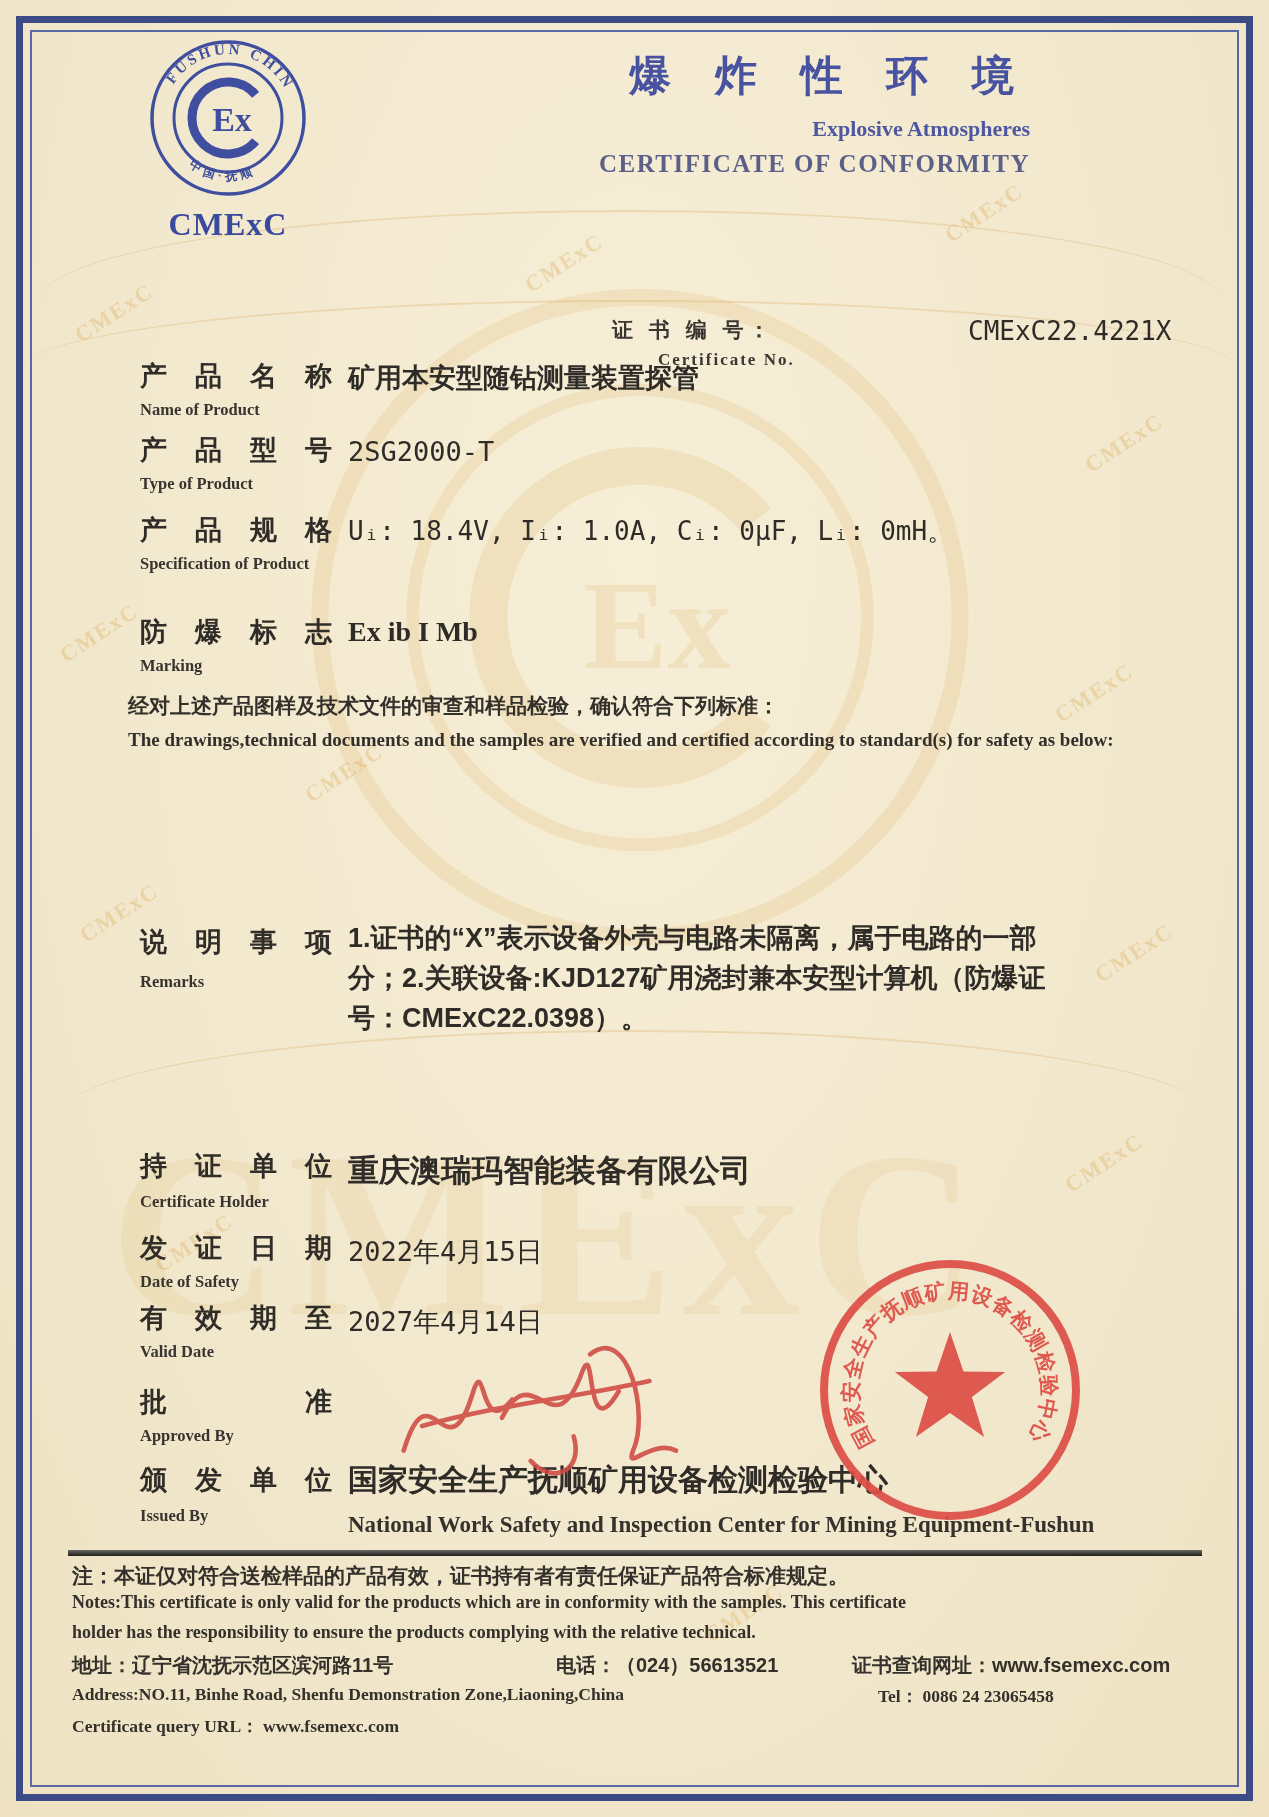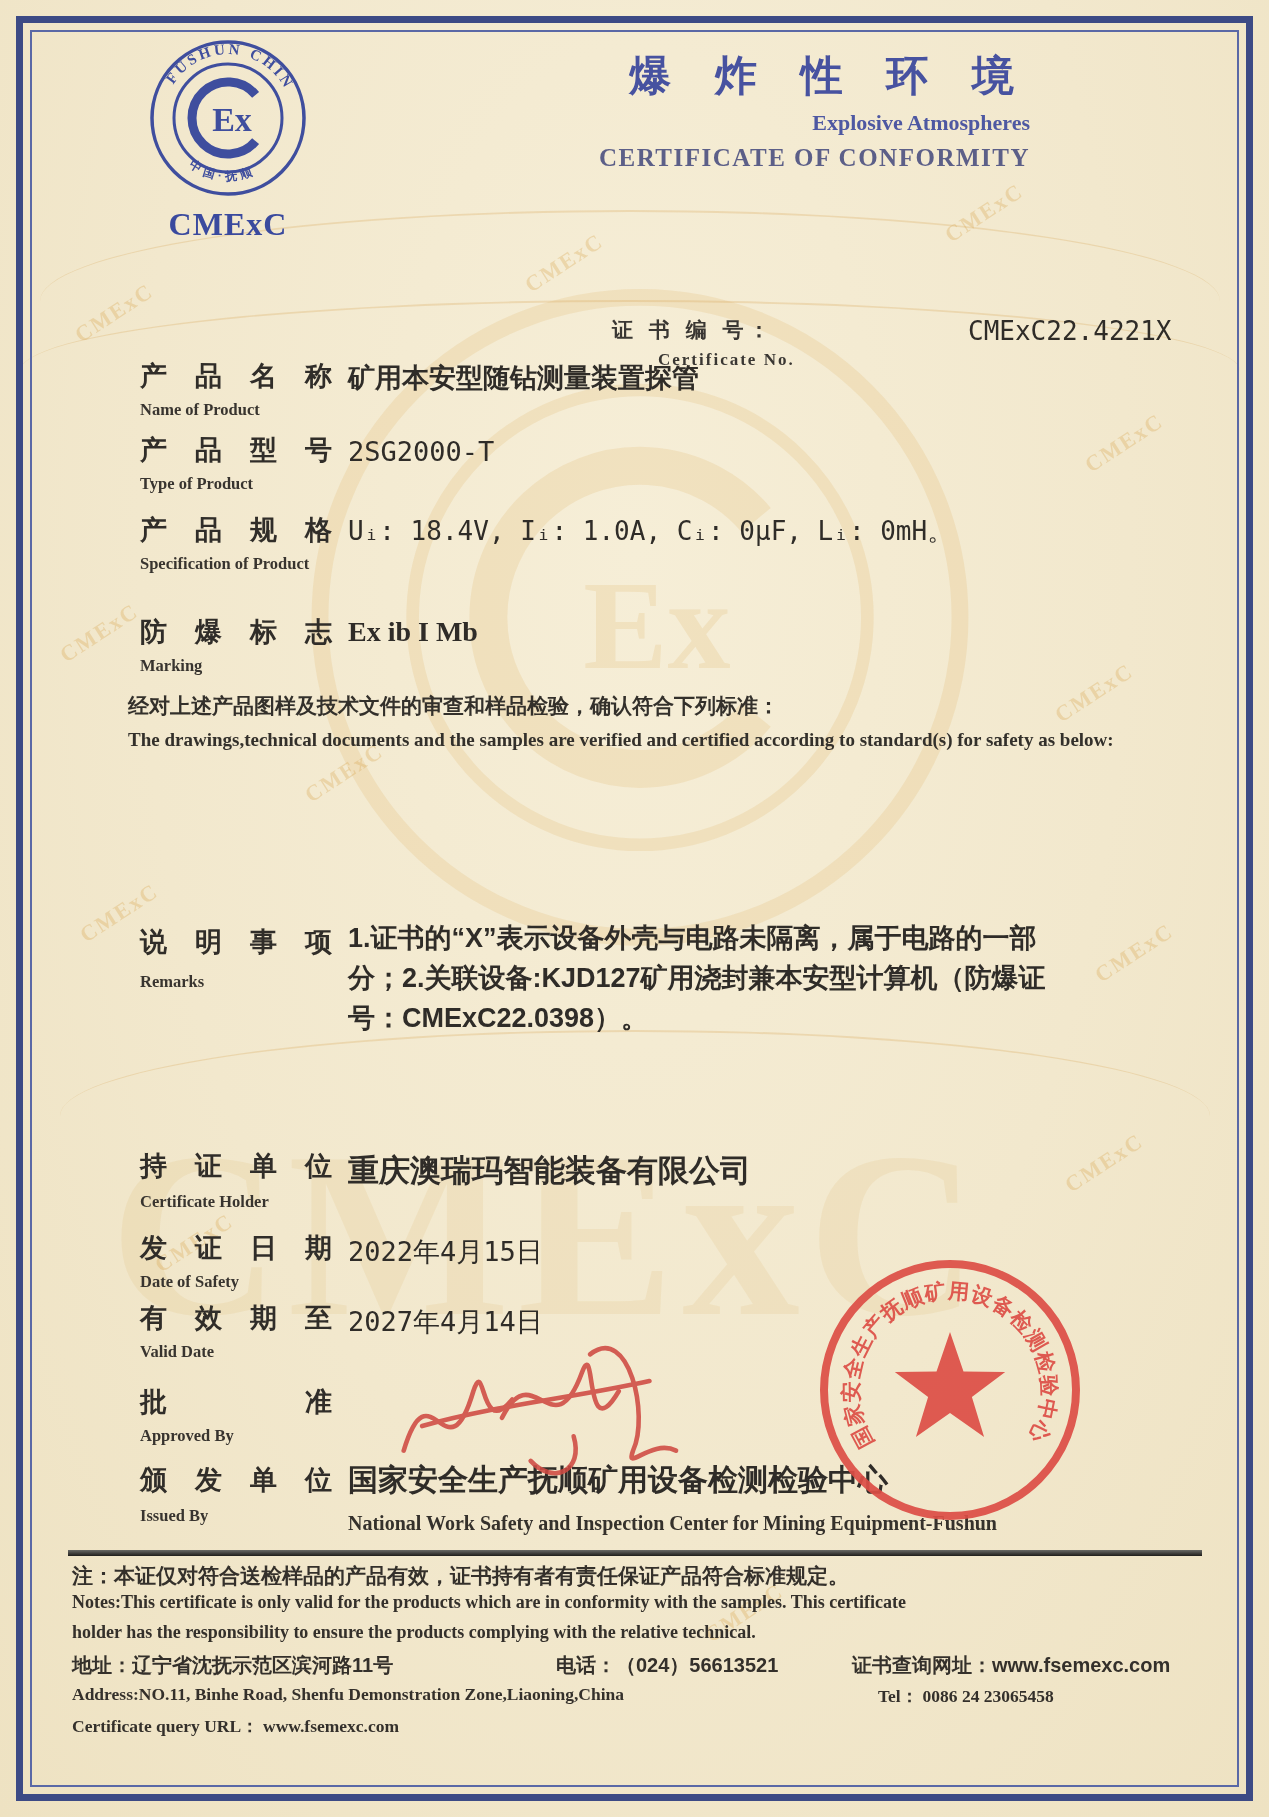--- a/index.html
+++ b/index.html
@@ -18,21 +18,21 @@
               font-weight:bold;font-size:235px;letter-spacing:8px;color:rgba(219,167,82,0.13);}
   .wm-logo{position:absolute;left:240px;top:270px;width:800px;height:720px;color:rgba(220,166,80,0.17);}
   .wm-band{position:absolute;border-top:2px solid rgba(216,166,86,0.28);border-radius:50%;}
 
   
   .logo-block{position:absolute;left:126px;top:36px;width:204px;text-align:center;z-index:2;color:#3f4e9e;}
   .logo-caption{margin-top:0;font-family:"Liberation Serif",serif;font-weight:bold;font-size:32px;
                 color:#3a4a9e;letter-spacing:1px;}
   .titles{position:absolute;left:310px;top:48px;width:720px;text-align:right;z-index:2;}
   .t-zh{font-size:42px;font-weight:bold;color:#4752a0;letter-spacing:16px;}
-  .t-en{font-size:22px;font-family:"Liberation Serif",serif;font-weight:bold;color:#4e58a2;margin-top:6px;}
+  .t-en{font-size:22px;font-family:"Liberation Serif",serif;font-weight:bold;color:#4e58a2;margin-top:12px;}
   .t-main{font-size:92px;line-height:1;font-weight:bold;color:#4a55a0;letter-spacing:14px;margin-top:4px;}
   .t-conf{font-size:25px;font-family:"Liberation Serif",serif;font-weight:bold;color:#5c5f88;
           letter-spacing:1.5px;margin-top:8px;}
 
   
   .certno{position:absolute;left:612px;top:316px;z-index:2;}
   .certno .lab{font-size:21px;font-weight:bold;letter-spacing:5px;color:#3a3733;}
   .certno .val{font-size:26px;font-family:"DejaVu Sans Mono",monospace;color:#2f2c28;margin-left:8px;}
   .certno .en{display:block;margin:6px 0 0 46px;font-family:"Liberation Serif",serif;font-weight:bold;
               font-size:17px;color:#3a3733;letter-spacing:2px;}
@@ -51,21 +51,21 @@
   .para .zh{font-size:21px;font-weight:bold;color:#33302b;}
   .para .en{font-family:"Liberation Serif",serif;font-weight:bold;font-size:19px;line-height:29px;
             color:#33302b;margin-top:5px;}
   .standards{position:absolute;left:186px;top:782px;z-index:2;font-size:24px;line-height:34px;
              color:#34302b;font-family:"DejaVu Sans Mono","Liberation Sans",monospace;white-space:nowrap;}
 
   .remarks-val{position:absolute;left:348px;top:918px;width:715px;font-size:27px;font-weight:bold;
                line-height:40px;color:#2f2c28;z-index:2;}
 
   .issuer-en{position:absolute;left:348px;top:1512px;font-family:"Liberation Serif",serif;font-weight:bold;
-             font-size:20px;color:#35312c;z-index:2;white-space:nowrap;text-align:right;}
+             font-size:23px;color:#35312c;z-index:2;white-space:nowrap;text-align:right;}
 
   
   .signature{position:absolute;left:380px;top:1295px;width:330px;height:215px;z-index:4;opacity:.88;}
   .stamp{position:absolute;left:812px;top:1252px;width:276px;height:276px;z-index:4;opacity:.92;}
 
   
   .sep{position:absolute;left:68px;top:1550px;width:1134px;height:6px;z-index:2;
        background:linear-gradient(180deg,#6a6a66,#1f1d1a);}
   .fzh{position:absolute;font-size:21px;font-weight:bold;color:#34302b;z-index:2;white-space:nowrap;}
   .fen{position:absolute;font-family:"Liberation Serif",serif;font-weight:bold;font-size:18px;

